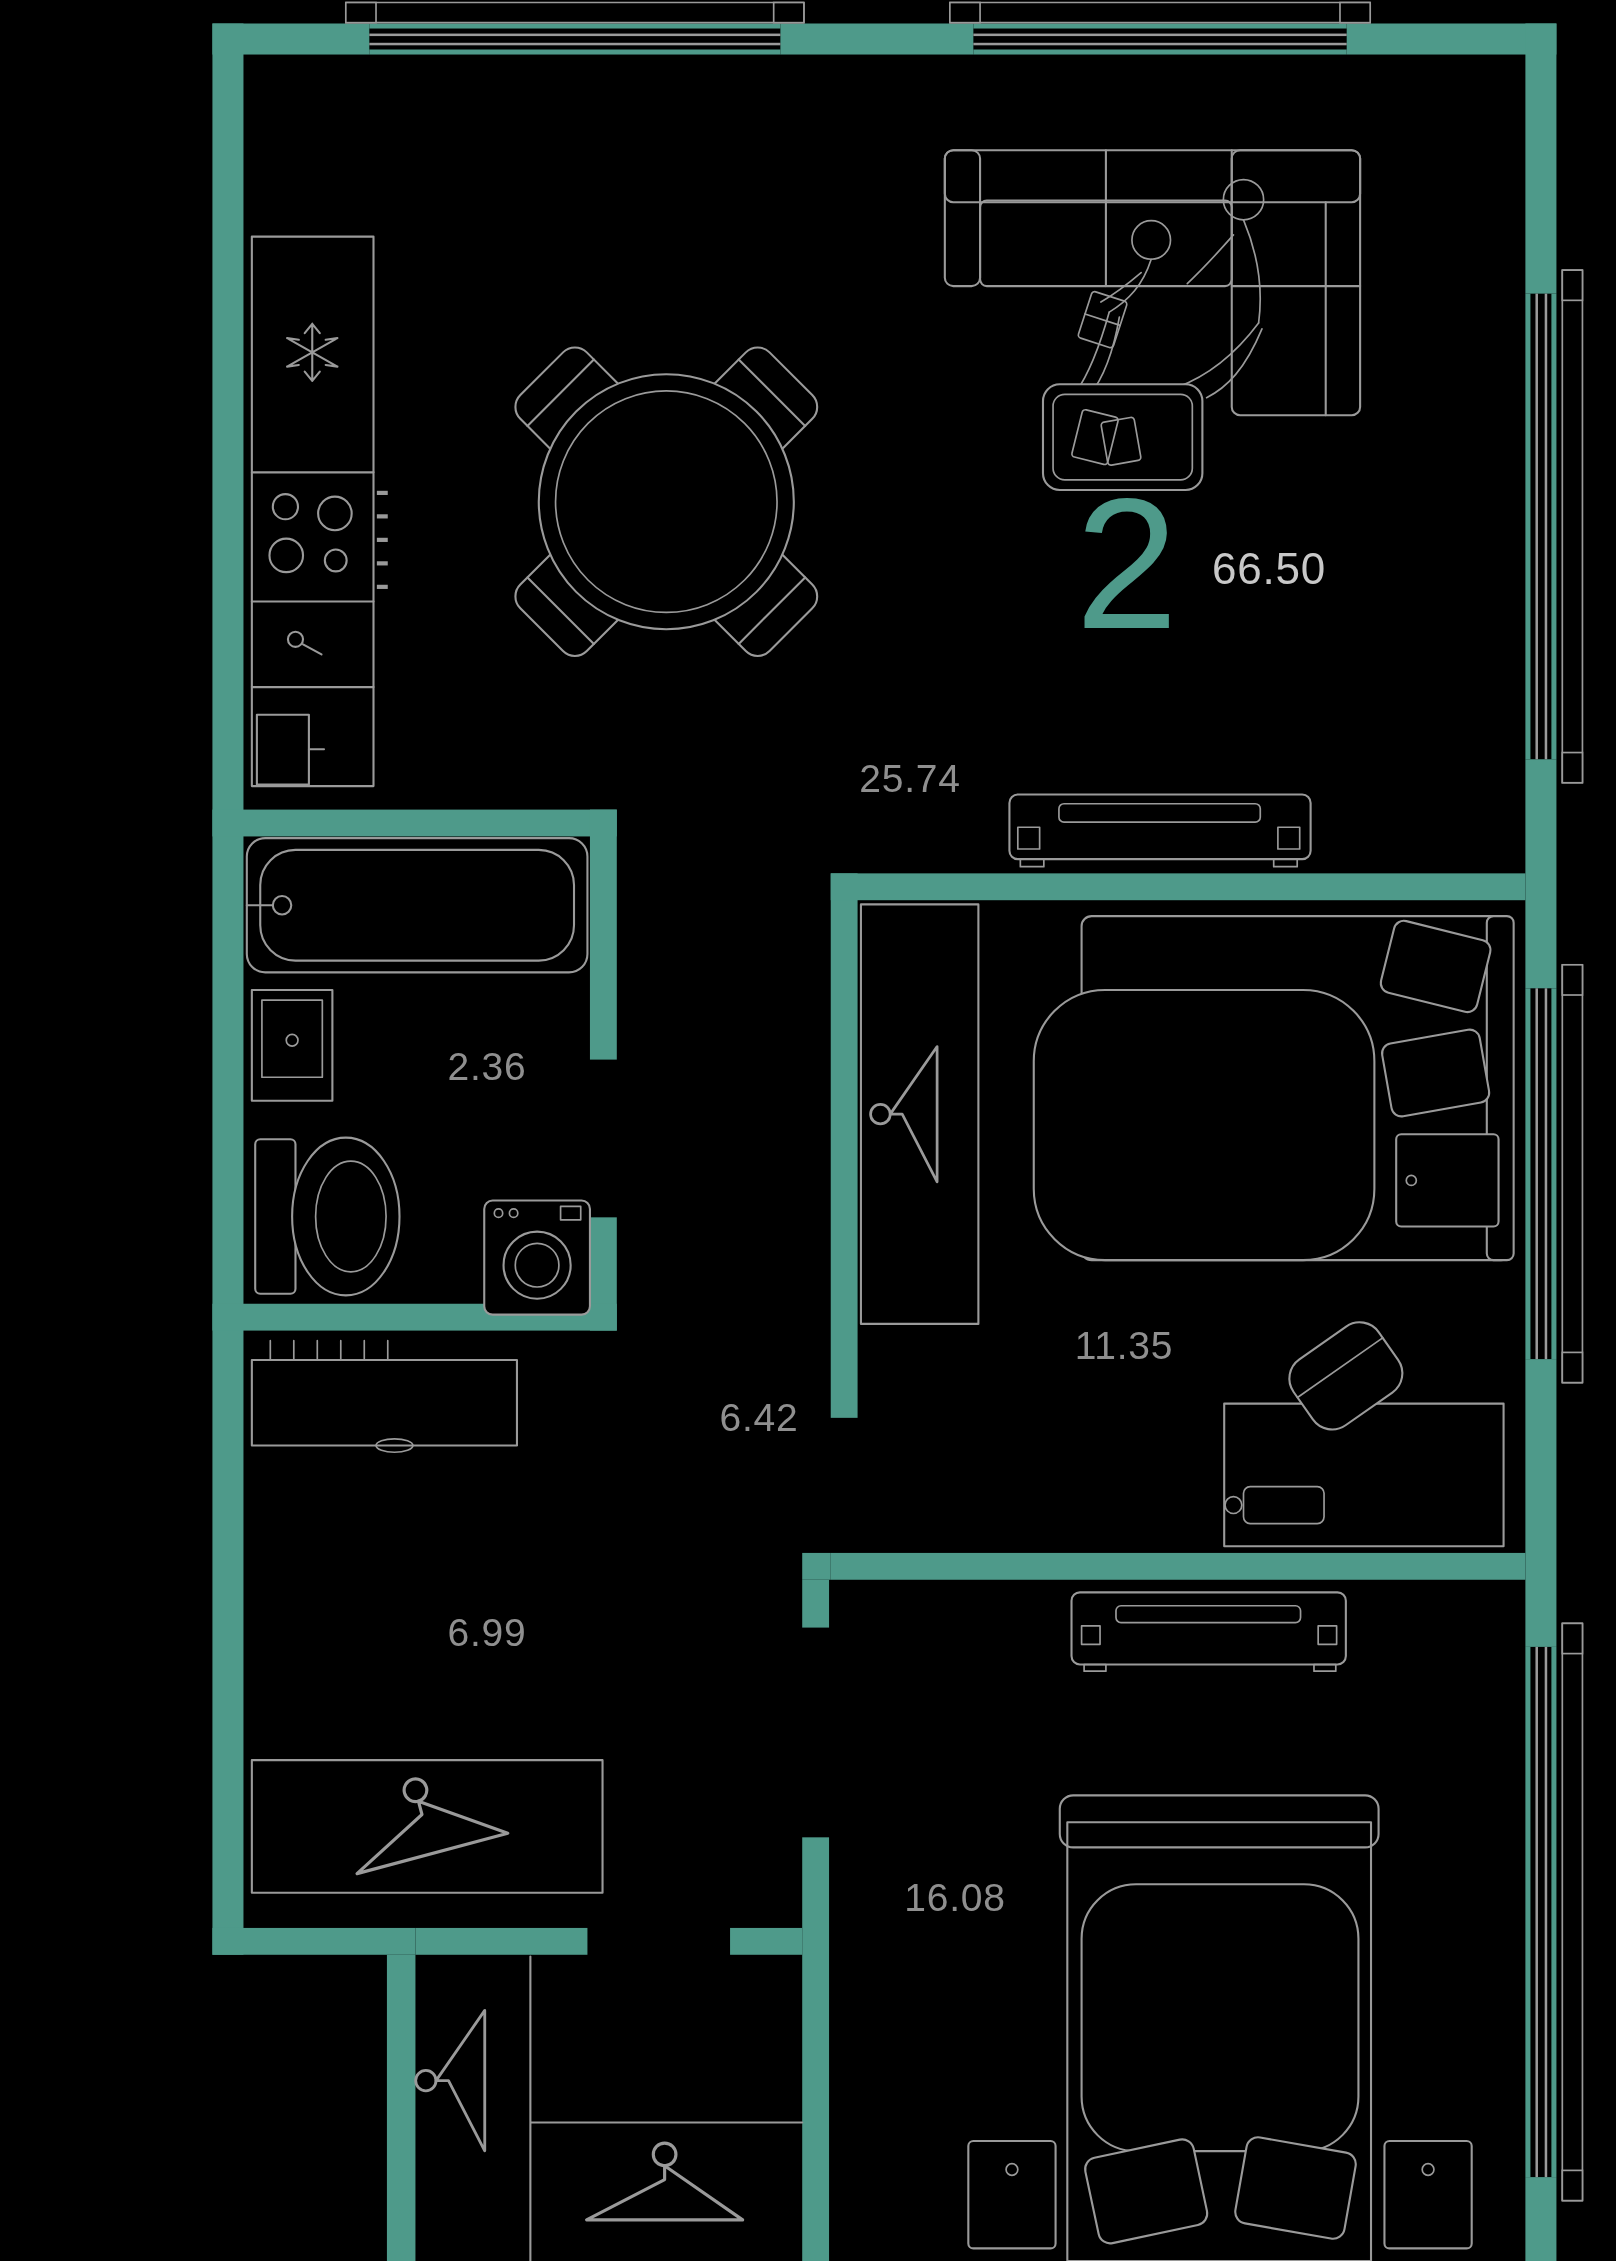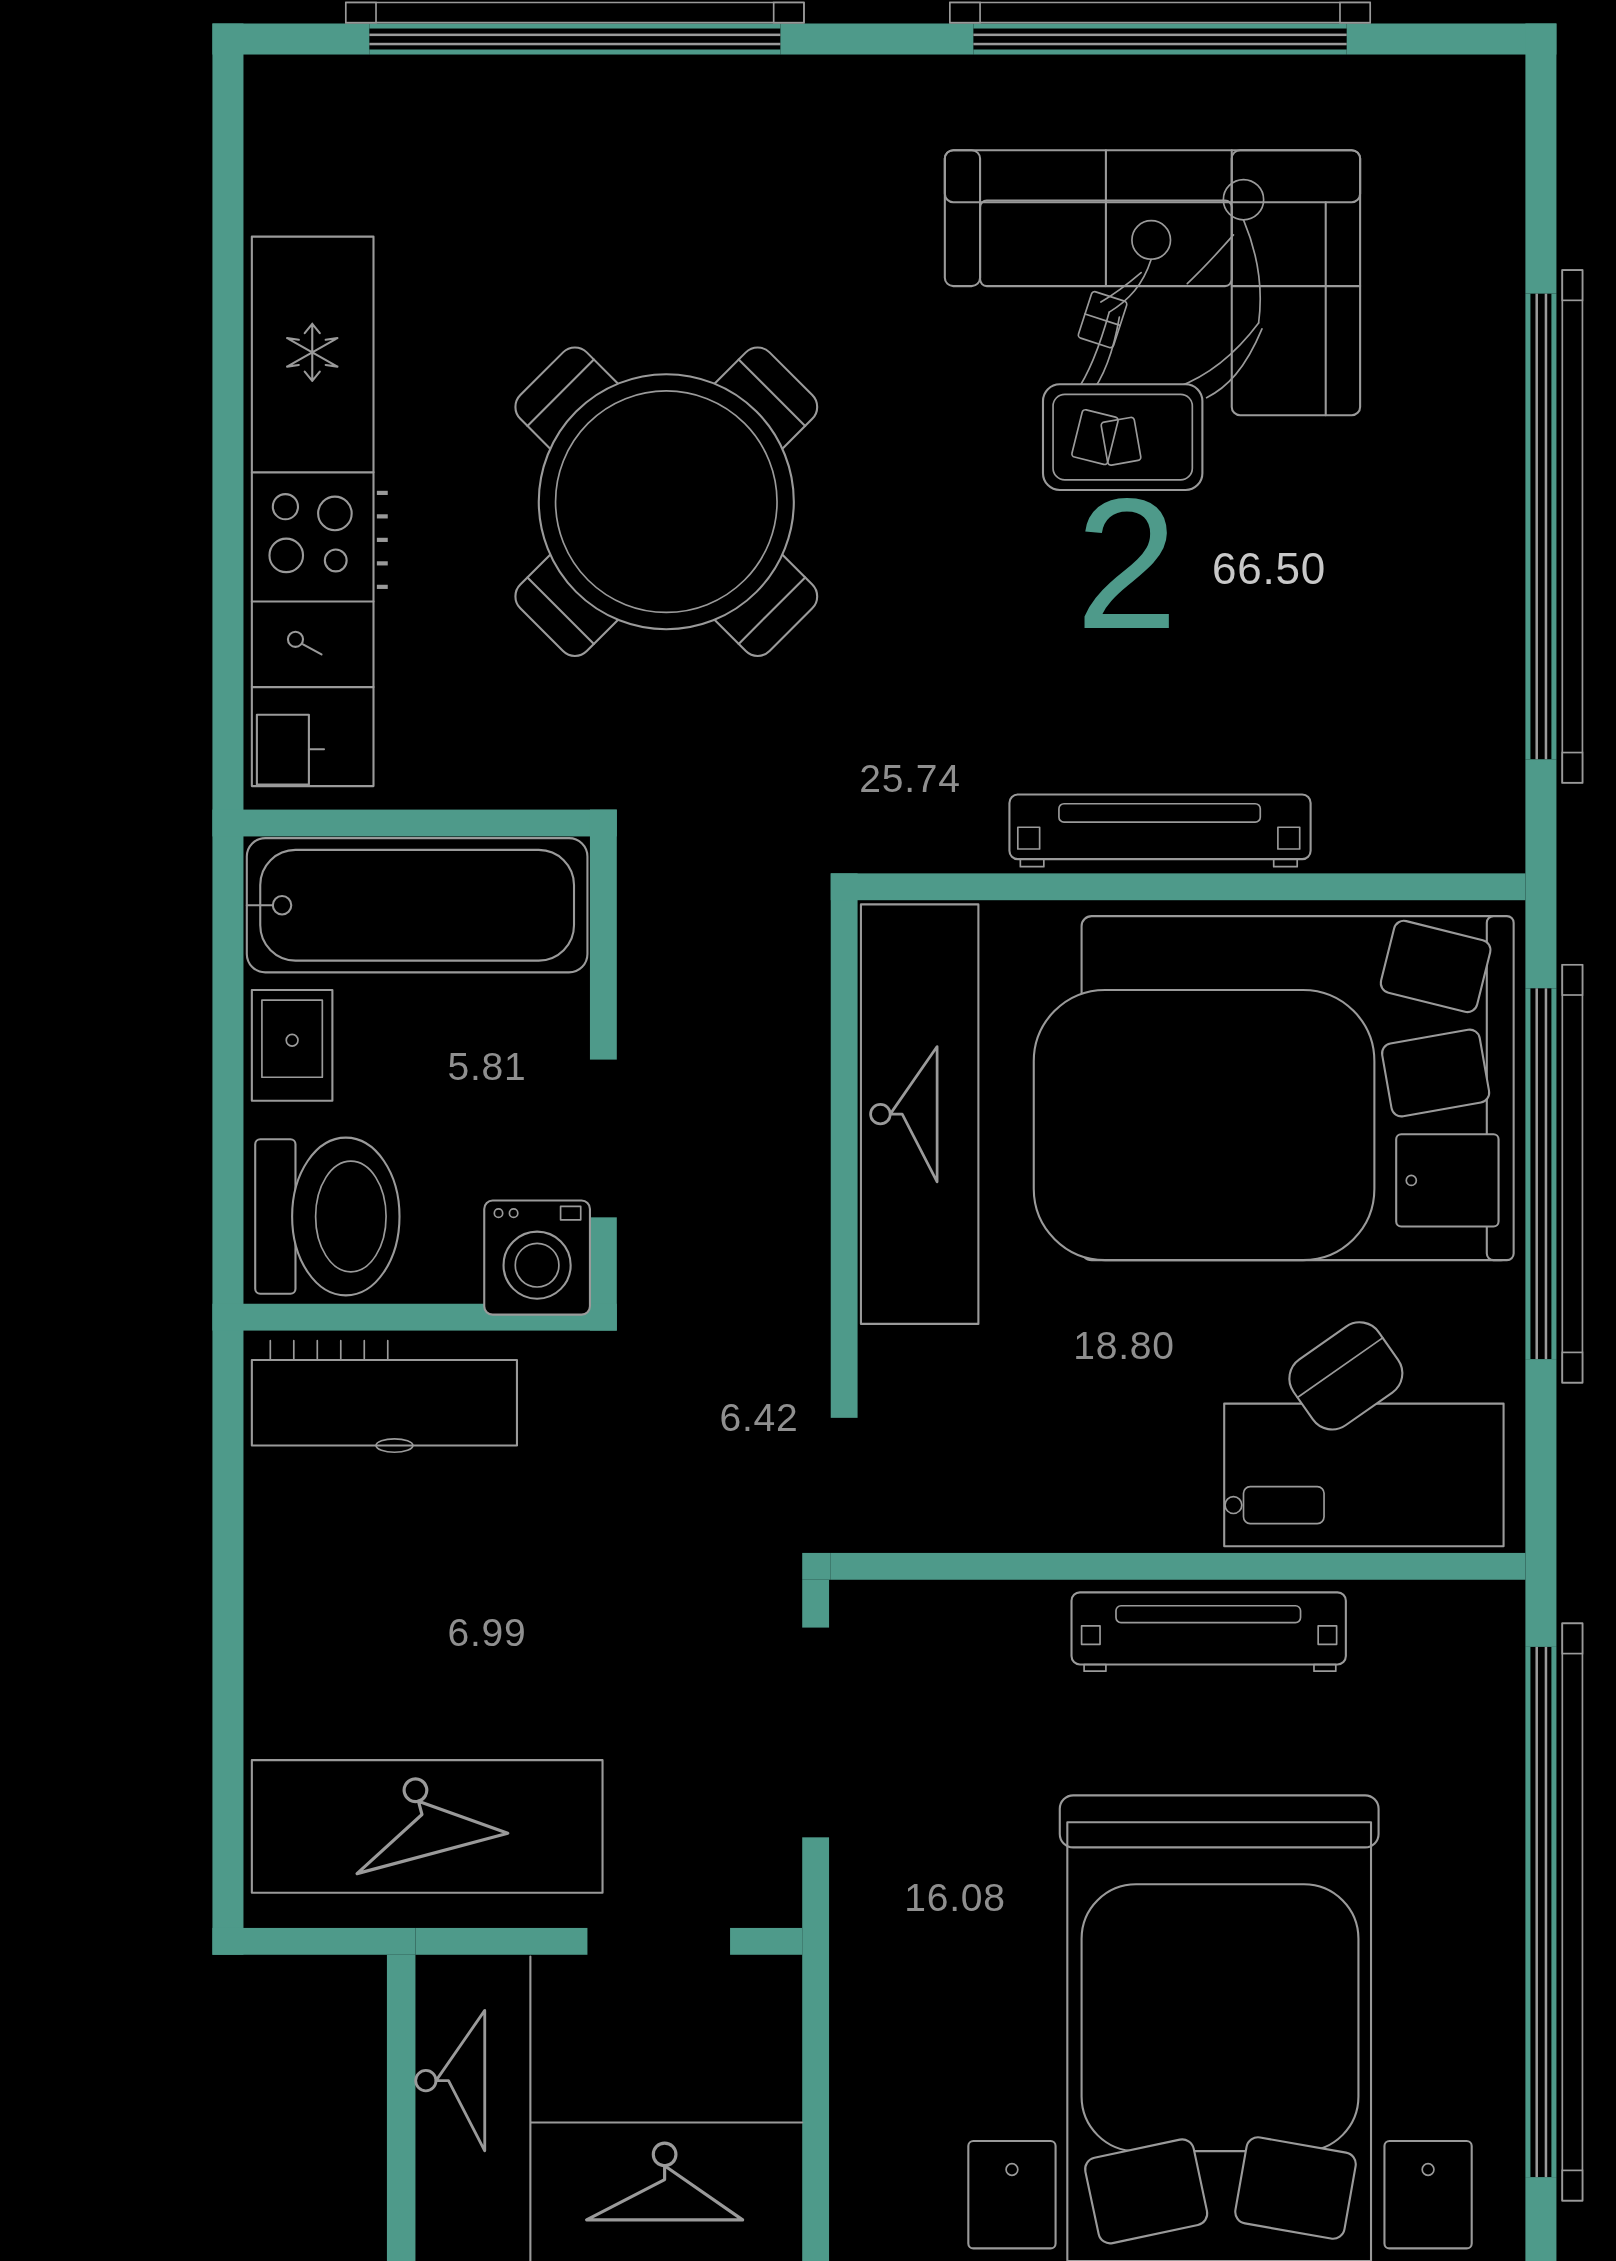--- a/index.html
+++ b/index.html
@@ -296,20 +296,20 @@
     <g>
       <rect class="s" x="1650" y="2552" width="104" height="128" rx="6"></rect>
       <circle class="ft" cx="1702" cy="2586" r="7"></circle>
     </g>
   </svg>
 
   <div class="lbl rooms-count" style="left:1127px;top:564px;">2</div>
   <div class="lbl total-area" style="left:1237px;top:569px;margin-left:32px;">66.50</div>
 
   <div class="lbl" style="left:910px;top:779px;">25.74</div>
-  <div class="lbl" style="left:487px;top:1067px;">5.81</div>
+  <div class="lbl" style="left:487px;top:1067px;">2.36</div>
   <div class="lbl" style="left:759px;top:1418px;">6.42</div>
-  <div class="lbl" style="left:1124px;top:1346px;">18.80</div>
+  <div class="lbl" style="left:1124px;top:1346px;">11.35</div>
   <div class="lbl" style="left:487px;top:1633px;">6.99</div>
   <div class="lbl" style="left:955px;top:1898px;text-align:right;">16.08</div>
 
 </div>
 
 
 </body></html>

